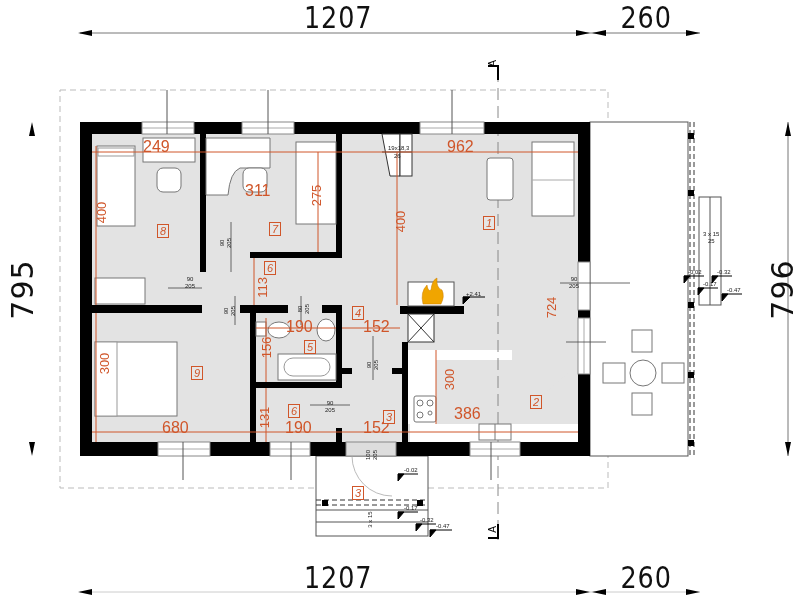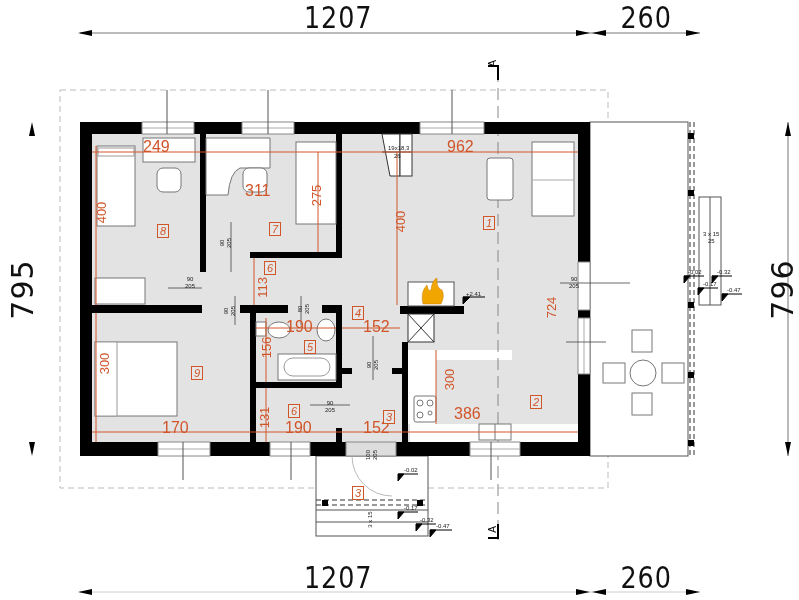--- a/index.html
+++ b/index.html
@@ -238,21 +238,21 @@
 <div class="ov" style="left:306px;top:188px;">275</div>
 <div class="ov" style="left:390px;top:214px;">400</div>
 <div class="ov" style="left:252px;top:280px;">113</div>
 <div class="ov" style="left:541px;top:300px;">724</div>
 <div class="o" style="left:286px;top:318px;">190</div>
 <div class="o" style="left:363px;top:318px;">152</div>
 <div class="ov" style="left:256px;top:340px;">156</div>
 <div class="ov" style="left:94px;top:356px;">300</div>
 <div class="ov" style="left:439px;top:372px;">300</div>
 <div class="ov" style="left:254px;top:410px;">131</div>
-<div class="o" style="left:162px;top:419px;">170</div>
+<div class="o" style="left:162px;top:419px;">680</div>
 <div class="o" style="left:285px;top:419px;">190</div>
 <div class="o" style="left:363px;top:419px;">152</div>
 <div class="o" style="left:454px;top:405px;">386</div>
 
 <span class="rn" style="left:157px;top:224px;">8</span>
 <span class="rn" style="left:269px;top:222px;">7</span>
 <span class="rn" style="left:264px;top:261px;">6</span>
 <span class="rn" style="left:483px;top:216px;">1</span>
 <span class="rn" style="left:352px;top:306px;">4</span>
 <span class="rn" style="left:304px;top:340px;">5</span>

